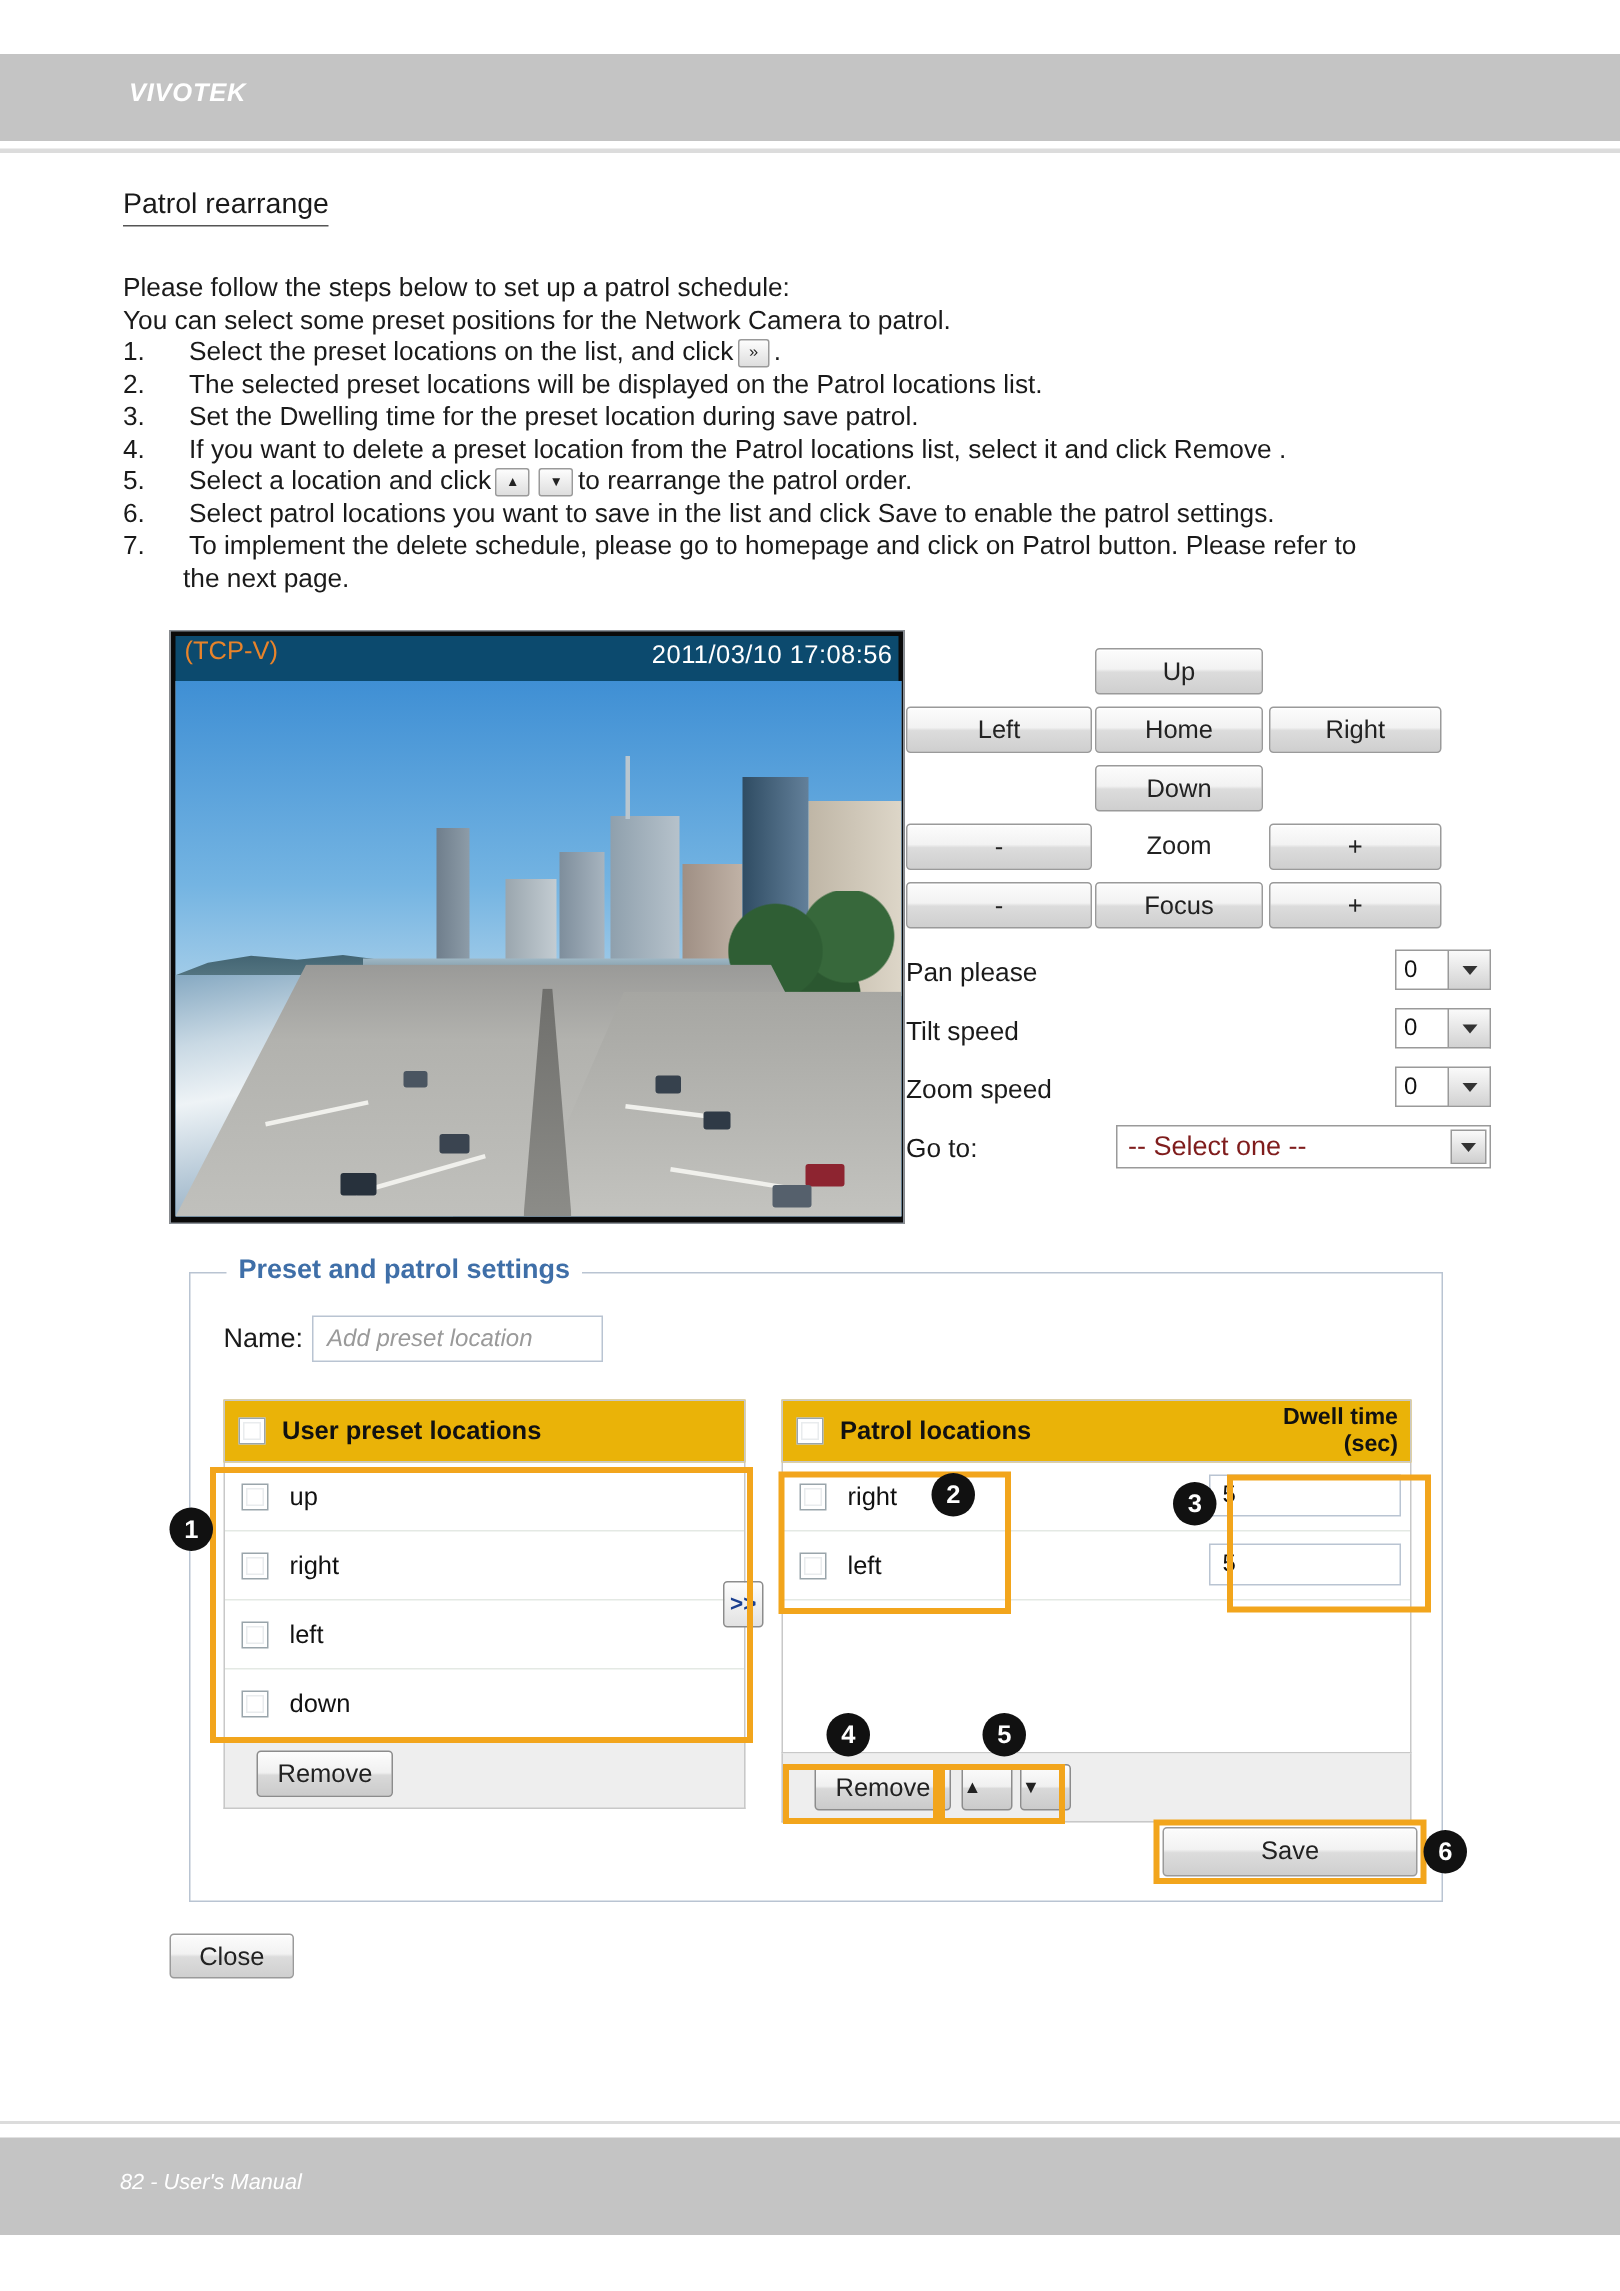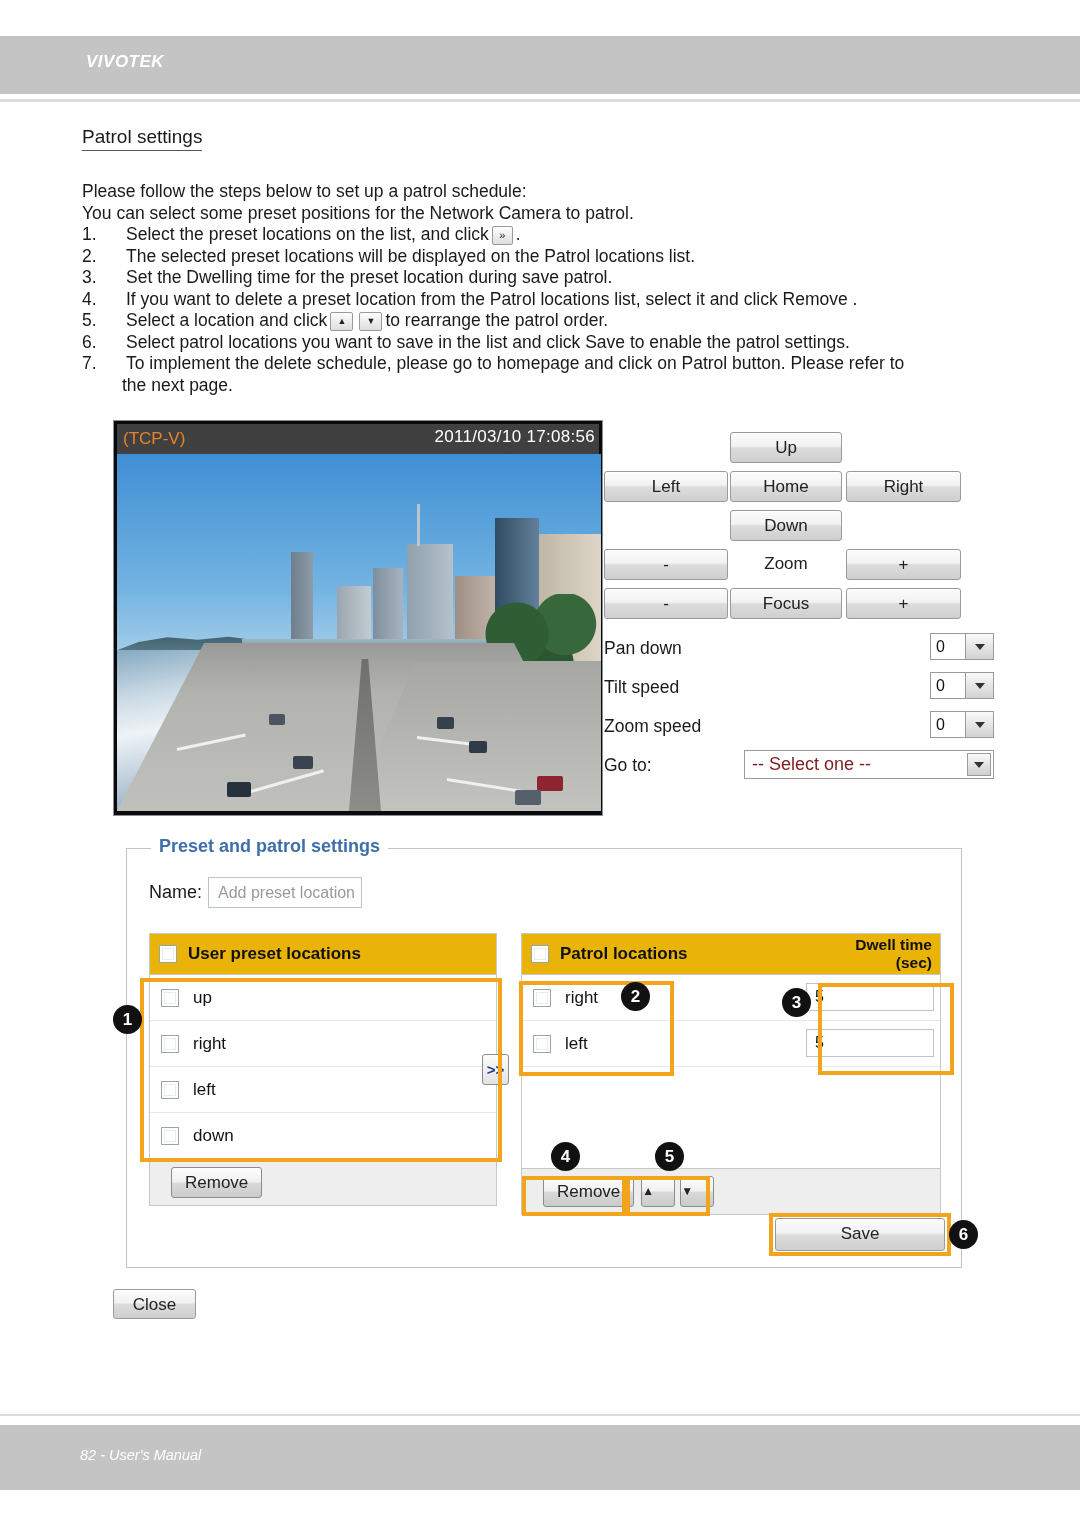--- a/index.html
+++ b/index.html
@@ -56,22 +56,22 @@
   .inline-btn.arrow { font-size: 9px; min-width: 23px; }
 
   
   .video-pane {
     position: absolute; left: 113px; top: 420px;
     width: 490px; height: 396px;
     background: #0a0a0a; padding: 3px;
     border: 1px solid #8a9097;
   }
   .video-osd {
-    position: relative; height: 30px; background: #404040;
-    display: flex; align-items: center;
+    position: relative; height: 30px; background: #0c4a6e;
+    display: flex; 
   }
   .osd-left {
     color: #e8832a; font-size: 17px; padding-left: 6px;
     font-family: "Liberation Sans", sans-serif;
   }
   .osd-right {
     position: absolute; right: 4px; top: 3px;
     color: #ffffff; font-size: 17px; letter-spacing: 0.3px;
   }
   .video-frame {
@@ -189,22 +189,22 @@
     background: #fff;
   }
   .legend {
     position: absolute; left: 24px; top: -13px;
     background: #fff; padding: 0 8px;
     color: #3f6fa8; font-size: 18px; font-weight: bold;
   }
   .name-row { position: absolute; left: 22px; top: 28px; display: flex; align-items: center; }
   .name-label { font-size: 18px; color: #1a1a1a; margin-right: 6px; }
   .name-input {
-    width: 154px; height: 31px; border: 1px solid #b9c4d2; background: #fff;
-    font-size: 16px; color: #9a9a9a;
+    width: 194px; height: 31px; border: 1px solid #b9c4d2; background: #fff;
+    font-size: 16px; font-style: italic; color: #9a9a9a;
     line-height: 29px; padding-left: 9px;
   }
 
   .list-box { position: absolute; }
   .list-head {
     position: relative; height: 42px;
     background: #eab308; border: 1px solid #c8c8c8;
     display: flex; align-items: center;
   }
   .list-head .cb { margin: 0 11px 0 9px; }
@@ -280,21 +280,21 @@
 </style>
 </head>
 <body>
 
 <div class="page-header">
   <div class="brand">VIVOTEK</div>
 </div>
 <div class="header-rule"></div>
 
 <div class="content">
-  <div class="section-title">Patrol settings</div>
+  <div class="section-title">Patrol rearrange</div>
   <p class="para">Please follow the steps below to set up a patrol schedule:</p>
   <p class="para">You can select some preset positions for the Network Camera to patrol.</p>
 
   <ul class="steps">
     <li>
       <span class="num">1.</span>
       <span class="txt">
         <span>Select the preset locations on the list, and click</span><span class="inline-btn">»</span><span>.</span>
       </span>
     </li>
@@ -388,21 +388,21 @@
   </div>
   <div class="ptz-row">
     <div class="btn b-minus">-</div>
     <div class="btn b-focus">Focus</div>
     <div class="btn b-plus">+</div>
   </div>
 
   <div style="height:6px"></div>
 
   <div class="speed-row">
-    <div class="speed-label">Pan down</div>
+    <div class="speed-label">Pan please</div>
     <div class="spin">0</div>
     <div class="spin-btn">
         <span class="caret"></span>
       </div>
   </div>
   <div class="speed-row">
     <div class="speed-label">Tilt speed</div>
     <div class="spin">0</div>
     <div class="spin-btn">
         <span class="caret"></span>

